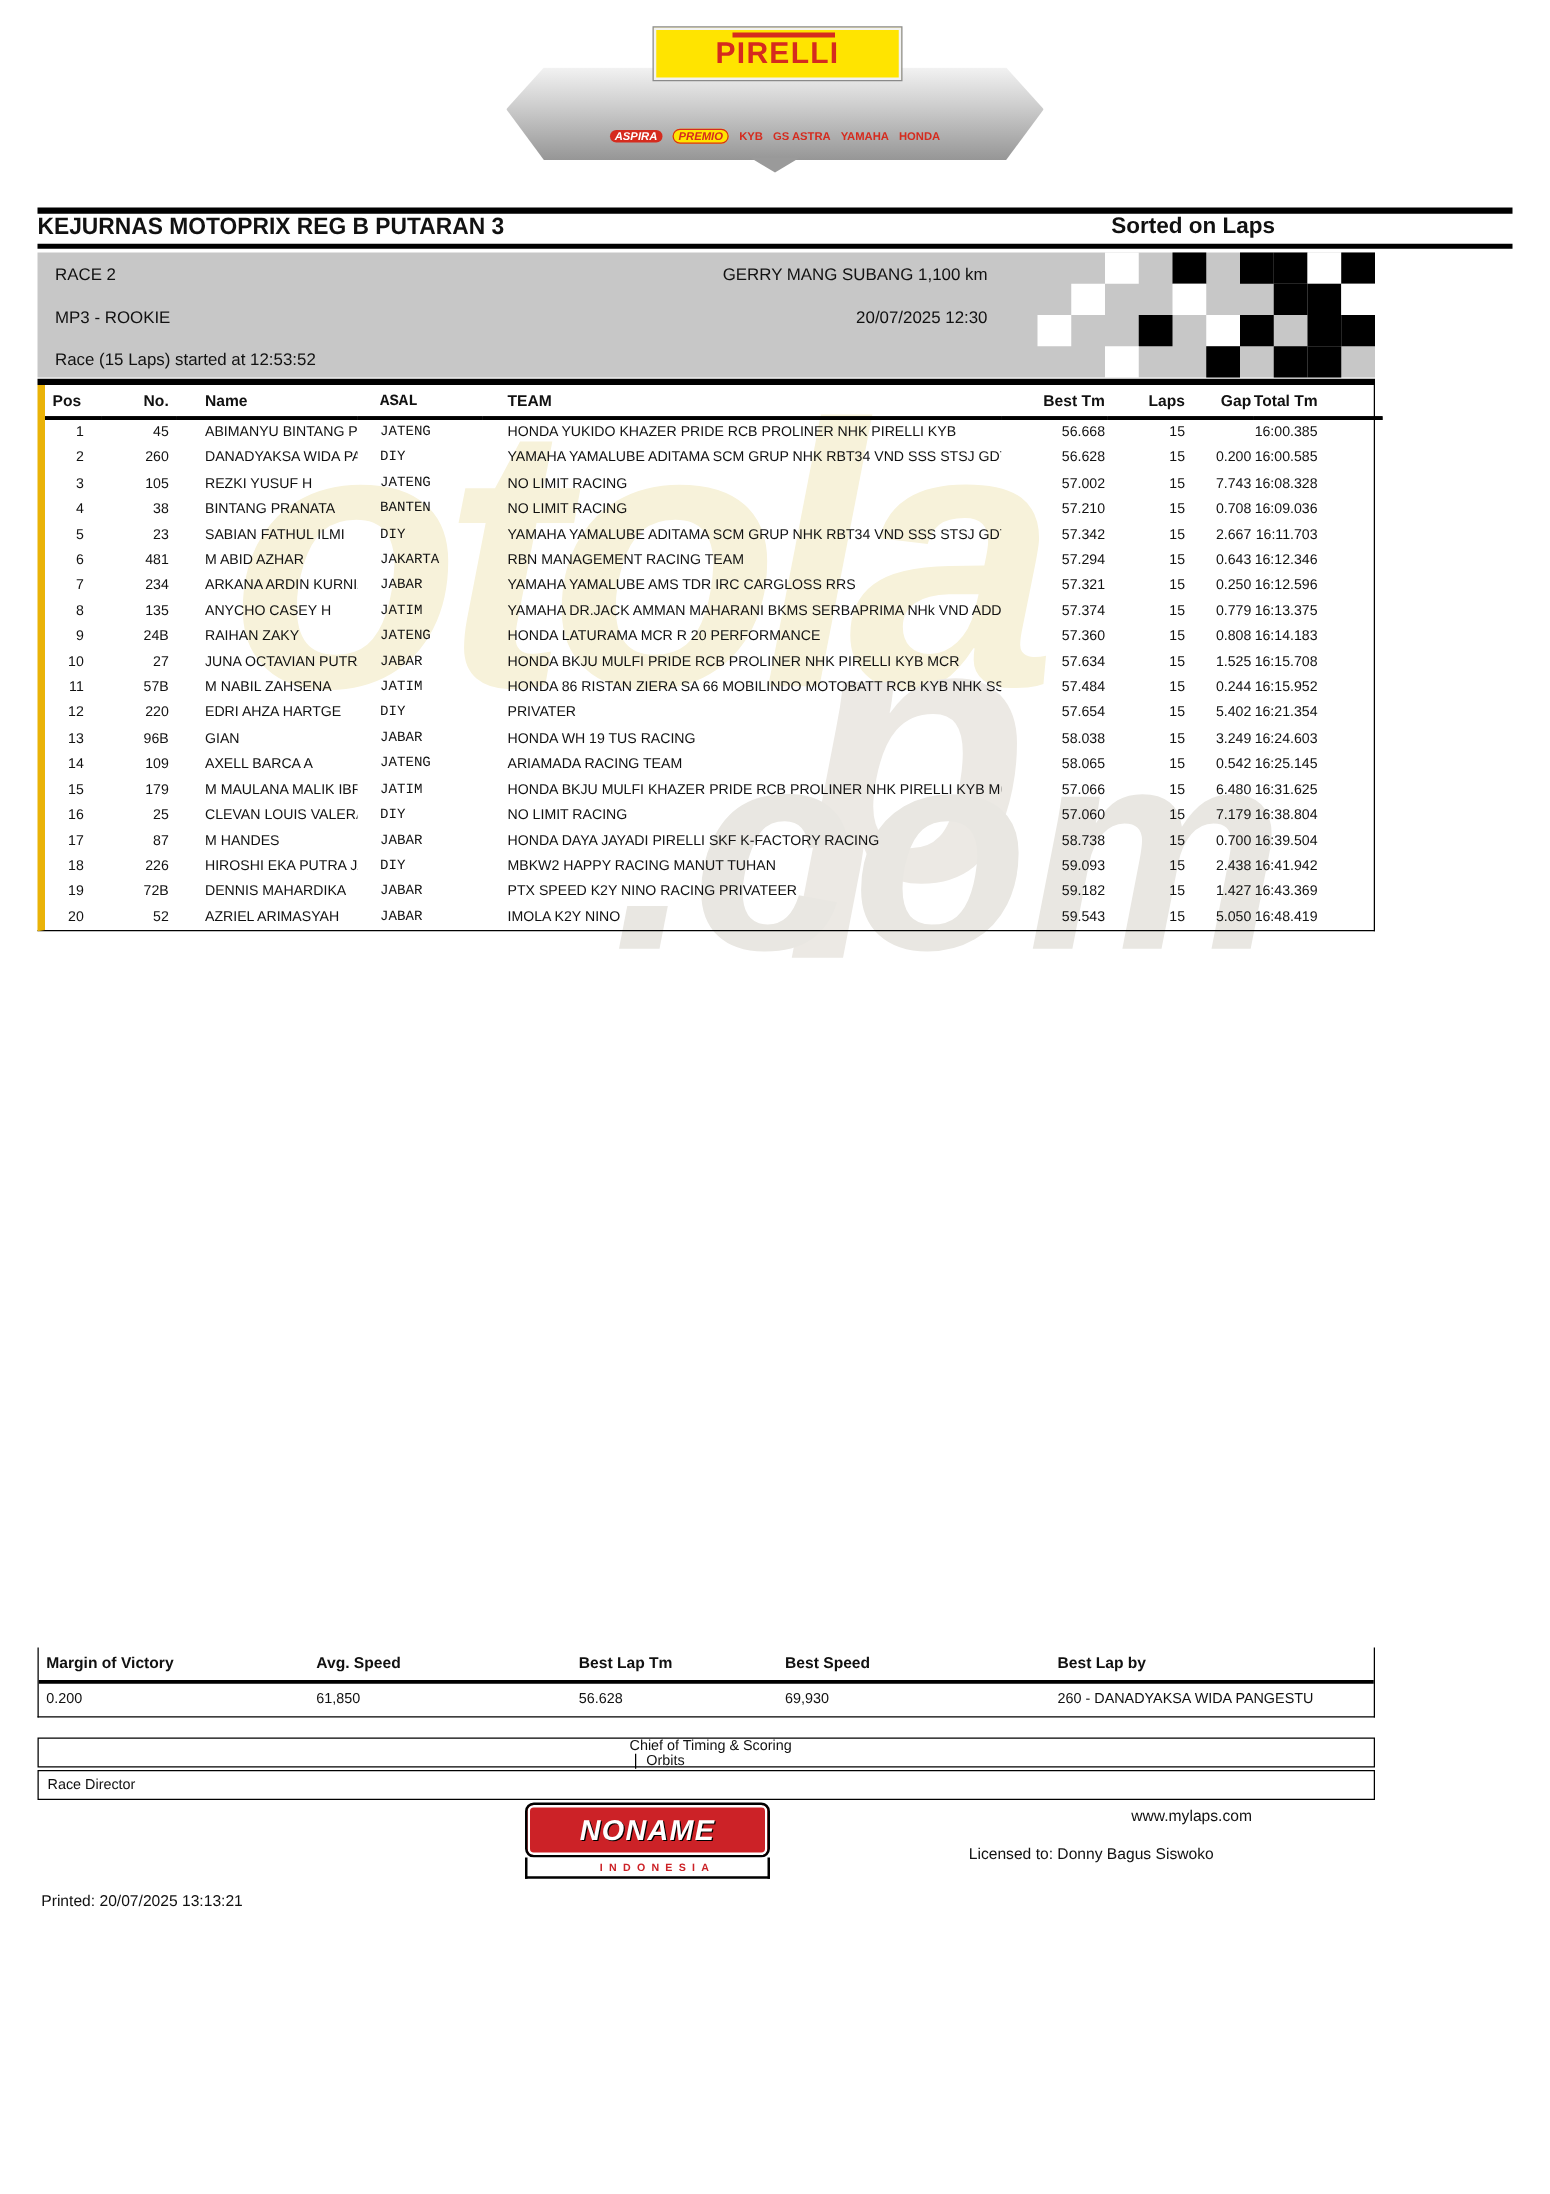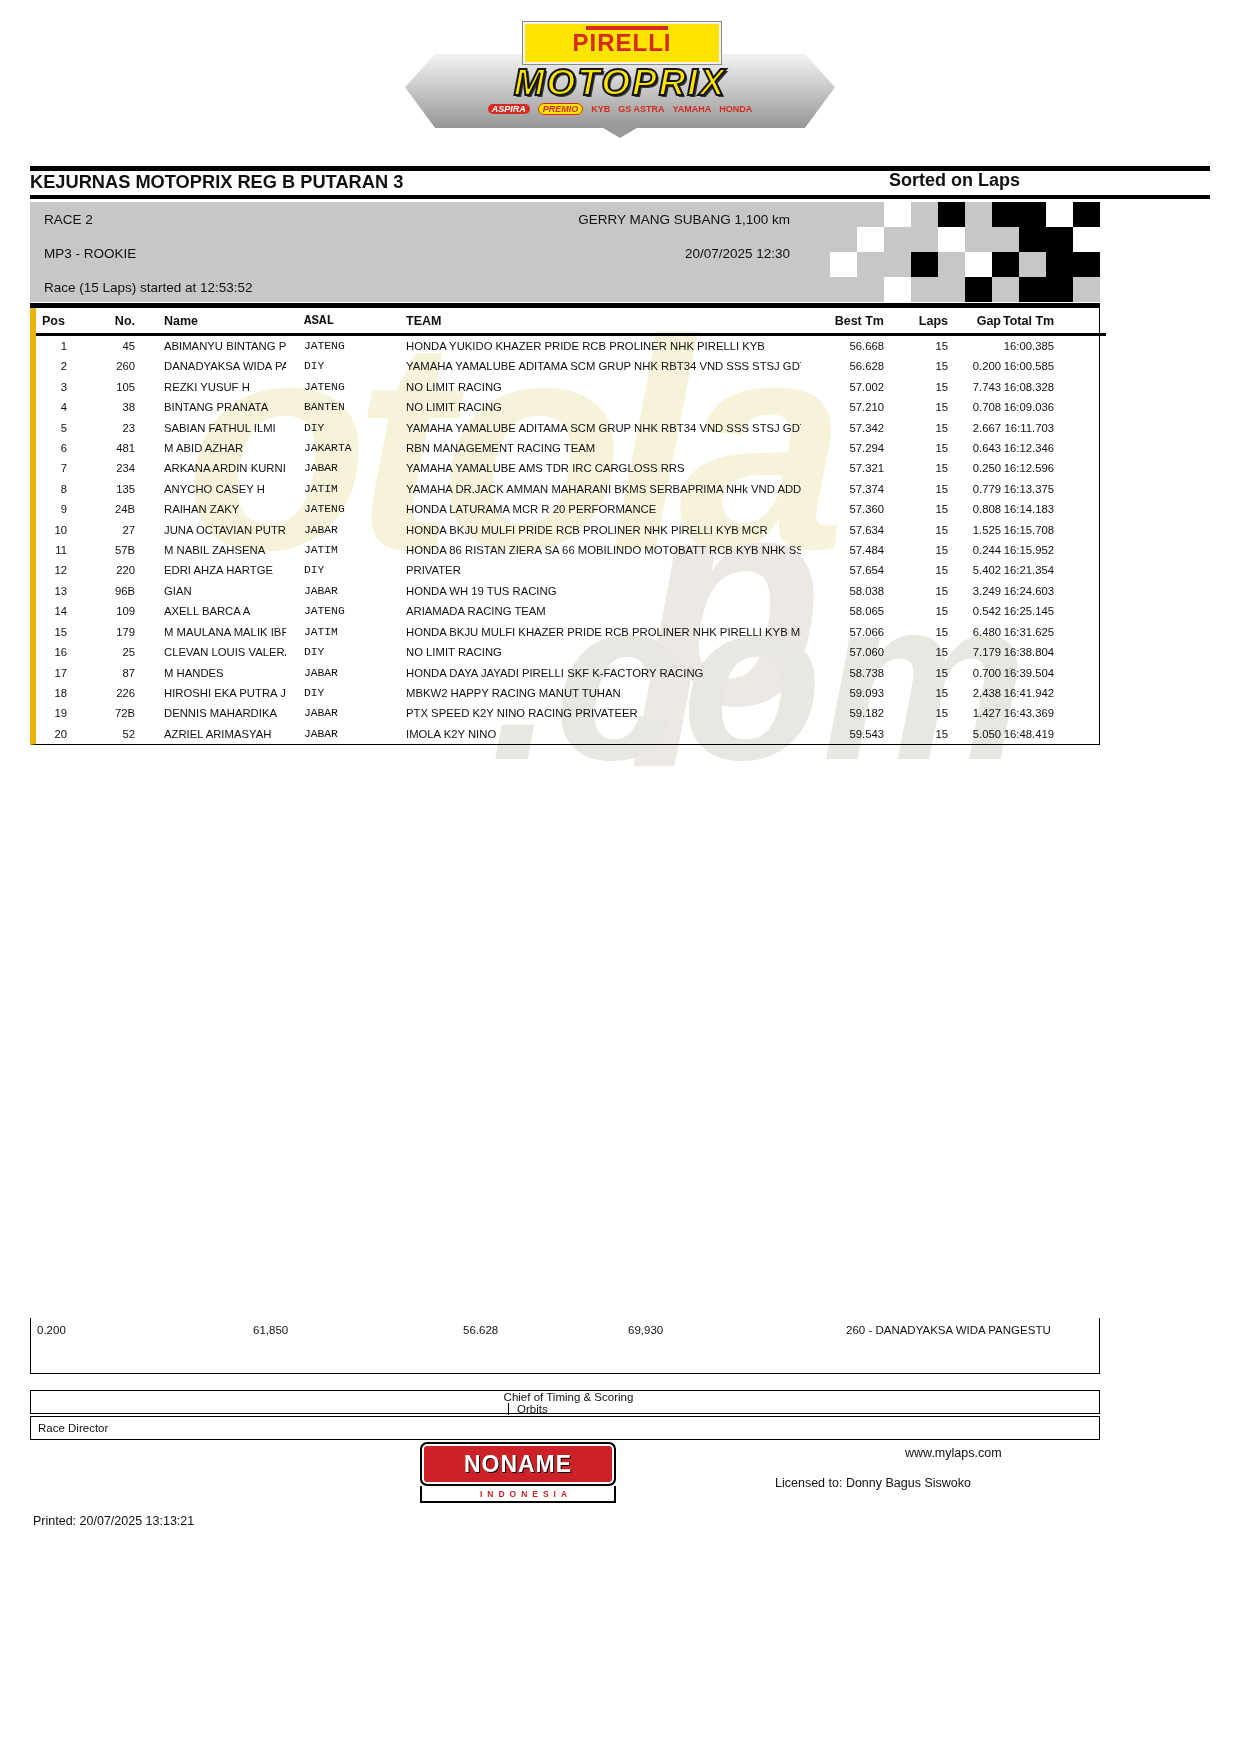--- a/index.html
+++ b/index.html
@@ -74,38 +74,37 @@
   .sx0{left:6px;} .sx1{left:222px;} .sx2{left:432px;} .sx3{left:597px;} .sx4{left:815px;}
   
   .fbar{position:absolute;left:30px;width:1070px;height:24px;border:1px solid #000;box-sizing:border-box;
     display:flex;align-items:center;font-size:11.5px;z-index:1;}
   .fbar1{top:1390px;flex-direction:column;} .fbar2{top:1416px;}
   .fbar .flt{padding-left:7px;flex:1;}
   .fbar .frt{width:114px;border-left:1px solid #000;height:100%;display:flex;align-items:center;padding-left:8px;box-sizing:border-box;}
   .noname{position:absolute;left:420px;top:1442px;width:196px;z-index:1;}
   .nn-red{height:40px;background:#cc2227;border:2px solid #000;border-radius:7px;box-shadow:inset 0 0 0 2px #fff;
     display:flex;align-items:center;justify-content:center;}
-  .nn-red span{color:#fff;font-weight:900;font-size:23px;letter-spacing:1px;text-shadow:1px 1px 0 #000;}
+  .nn-red span{color:#fff;font-weight:900;font-style:italic;font-size:23px;letter-spacing:1px;text-shadow:1px 1px 0 #000;}
   .nn-ind{height:15px;background:#fff;border:2px solid #000;border-top:none;display:flex;align-items:center;justify-content:center;}
   .nn-ind span{color:#cc2227;font-weight:bold;font-size:8.5px;letter-spacing:5px;padding-left:16px;}
   .mylaps{position:absolute;left:905px;top:1446px;font-size:12.5px;z-index:1;}
   .licensed{position:absolute;left:775px;top:1476px;font-size:12.5px;z-index:1;}
   .printed{position:absolute;left:33px;top:1514px;font-size:12.5px;z-index:1;}
 </style>
 </head>
 <body>
 
 <div class="wm wm-a">otola</div>
 <div class="wm wm-b">p</div>
 <div class="wm wm-c">.com</div>
 
 <div class="logo">
   <div class="banner"></div>
   <div class="banner-tip"></div>
-  <div class="motoprix">MOTOPRIX</div>
   <div class="pirelli-box">
     <span class="pirelli-text">PIRELLI</span>
   </div>
   <div class="sponsors">
     <span class="chip-red">ASPIRA</span><span class="chip-yel">PREMIO</span><span>KYB</span><span>GS ASTRA</span><span>YAMAHA</span><span>HONDA</span>
   </div>
 </div>
 
 <div class="rule rule-t1"></div>
 <div class="page-title">KEJURNAS MOTOPRIX REG B PUTARAN 3</div>
@@ -428,20 +427,27 @@
           <td class="ar p-best">59.543</td>
           <td class="ar">15</td>
           <td class="ar p-gap">5.050</td>
           <td class="ar p-tot">16:48.419</td>
         </tr>
       </tbody>
   </table>
 </div>
 
 <div class="summary-box">
+  <div class="summary-head">
+    <span class="sh sx0">Margin of Victory</span>
+    <span class="sh sx1">Avg. Speed</span>
+    <span class="sh sx2">Best Lap Tm</span>
+    <span class="sh sx3">Best Speed</span>
+    <span class="sh sx4">Best Lap by</span>
+  </div>
   <div class="summary-vals">
     <span class="sv sx0">0.200</span>
     <span class="sv sx1">61,850</span>
     <span class="sv sx2">56.628</span>
     <span class="sv sx3">69,930</span>
     <span class="sv sx4">260 - DANADYAKSA WIDA PANGESTU</span>
   </div>
 </div>
 
 <div class="fbar fbar1">

